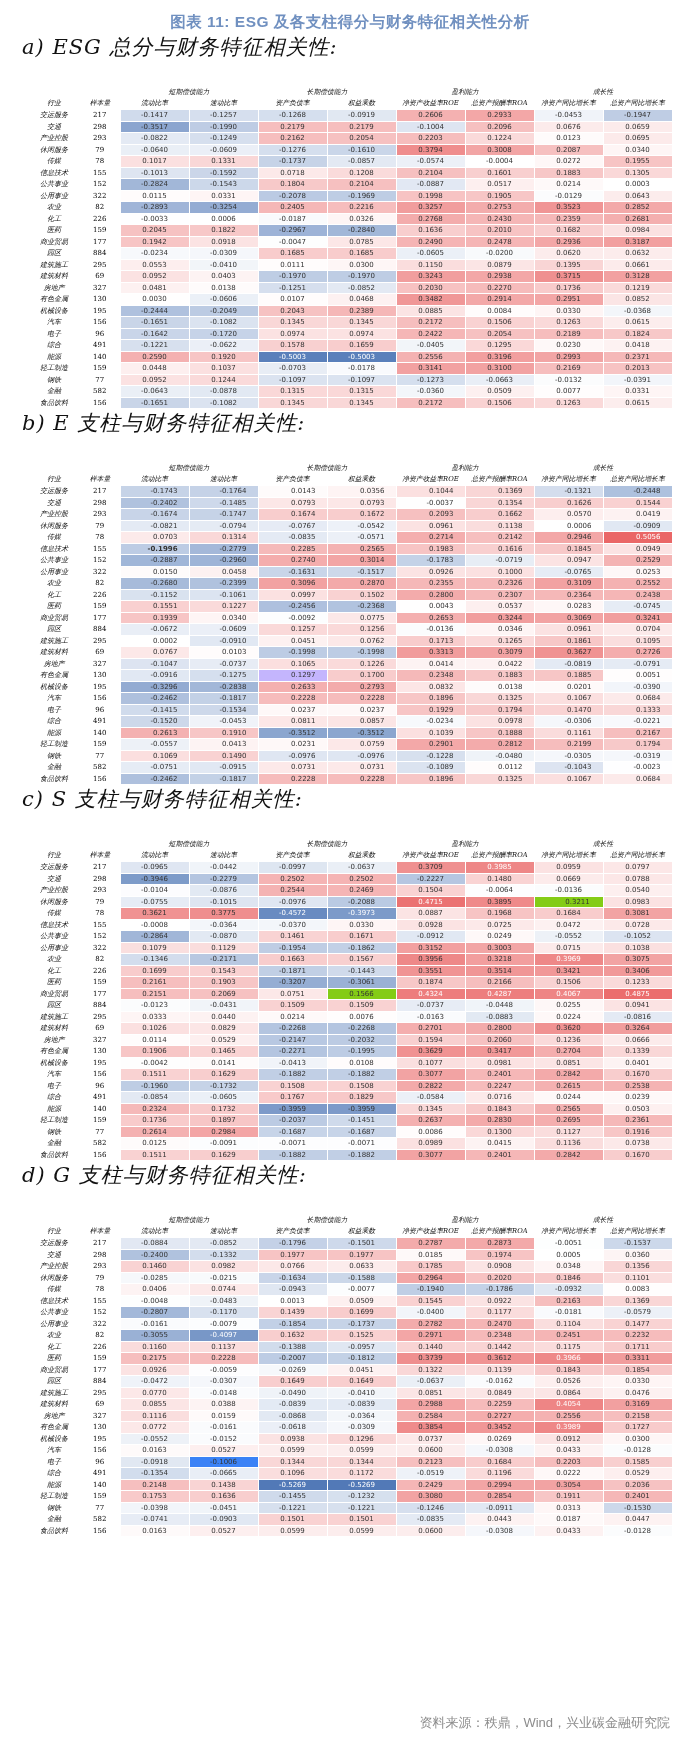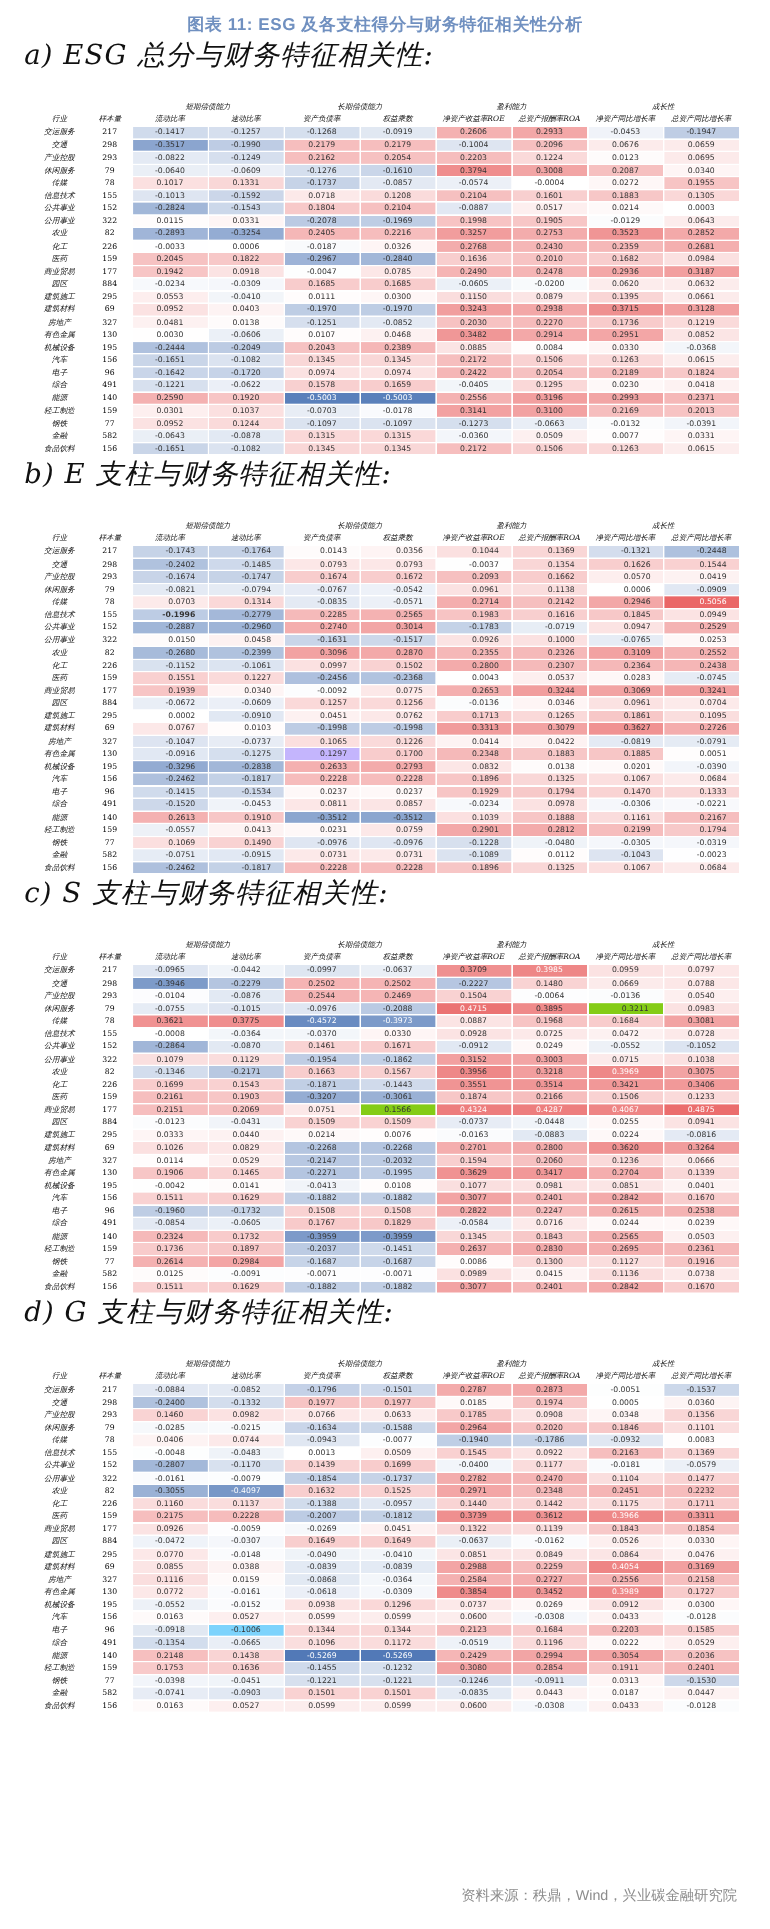--- a/index.html
+++ b/index.html
@@ -2,21 +2,21 @@
 <html><head>
 <meta charset="utf-8">
 <style>
   html,body{margin:0;padding:0;background:#fff;}
   body{width:700px;height:1754px;position:relative;overflow:hidden;
        font-family:"Liberation Sans",sans-serif;color:#222;}
   .title{margin:12px 0 0 0;text-align:center;font-size:15.5px;font-weight:bold;
          color:#7090c0;font-family:"Liberation Sans",sans-serif;letter-spacing:0.5px;}
   section.sec{margin:0;}
   .sec h2{font-family:"DejaVu Serif",serif;font-style:italic;font-weight:400;
-          font-size:25px;color:#111;margin:0 0 0 22px;letter-spacing:1px;}
+          font-size:21px;color:#111;margin:0 0 0 22px;letter-spacing:1px;}
   .sec-a{margin-top:34px;}
   .sec-b{margin-top:84px;}
   .sec-c{margin-top:60px;}
   .sec-d{margin-top:62px;}
   table.heat{border-collapse:collapse;margin:26px 0 0 28px;table-layout:fixed;width:644px;}
   table.heat th{font-family:"DejaVu Serif",serif;font-style:italic;font-weight:400;
           font-size:6.8px;line-height:11px;height:11px;padding:0;white-space:nowrap;
           overflow:hidden;text-align:center;color:#111;}
   table.heat td{padding:0;height:10.5px;line-height:10.5px;font-size:7px;
           white-space:nowrap;overflow:hidden;}
@@ -331,21 +331,21 @@
               <td class="val" style="background-color: rgb(90, 128, 187); color: rgb(255, 255, 255);">-0.5003</td>
               <td class="val" style="background-color: rgb(90, 128, 187); color: rgb(255, 255, 255);">-0.5003</td>
               <td class="val" style="background-color: rgb(244, 178, 178); color: rgb(51, 51, 51);">0.2556</td>
               <td class="val" style="background-color: rgb(242, 159, 159); color: rgb(51, 51, 51);">0.3196</td>
               <td class="val" style="background-color: rgb(242, 165, 165); color: rgb(51, 51, 51);">0.2993</td>
               <td class="val" style="background-color: rgb(245, 184, 184); color: rgb(51, 51, 51);">0.2371</td>
             </tr>
             <tr>
               <td class="ind">轻工制造</td>
               <td class="n">159</td>
-              <td class="val" style="background-color: rgb(253, 239, 239); color: rgb(51, 51, 51);">0.0301</td>
+              <td class="val" style="background-color: rgb(253, 239, 239); color: rgb(51, 51, 51);">0.0448</td>
               <td class="val" style="background-color: rgb(251, 224, 224); color: rgb(51, 51, 51);">0.1037</td>
               <td class="val" style="background-color: rgb(232, 237, 245); color: rgb(51, 51, 51);">-0.0703</td>
               <td class="val" style="background-color: rgb(249, 250, 253); color: rgb(51, 51, 51);">-0.0178</td>
               <td class="val" style="background-color: rgb(242, 161, 161); color: rgb(51, 51, 51);">0.3141</td>
               <td class="val" style="background-color: rgb(242, 162, 162); color: rgb(51, 51, 51);">0.3100</td>
               <td class="val" style="background-color: rgb(246, 190, 190); color: rgb(51, 51, 51);">0.2169</td>
               <td class="val" style="background-color: rgb(247, 195, 195); color: rgb(51, 51, 51);">0.2013</td>
             </tr>
             <tr>
               <td class="ind">钢铁</td>
@@ -1352,21 +1352,21 @@
               <td class="val" style="background-color: rgb(252, 237, 237); color: rgb(51, 51, 51);">0.0599</td>
               <td class="val" style="background-color: rgb(252, 237, 237); color: rgb(51, 51, 51);">0.0600</td>
               <td class="val" style="background-color: rgb(245, 247, 251); color: rgb(51, 51, 51);">-0.0308</td>
               <td class="val" style="background-color: rgb(253, 242, 242); color: rgb(51, 51, 51);">0.0433</td>
               <td class="val" style="background-color: rgb(251, 252, 253); color: rgb(51, 51, 51);">-0.0128</td>
             </tr>
             <tr>
               <td class="ind">电子</td>
               <td class="n">96</td>
               <td class="val" style="background-color: rgb(225, 232, 242); color: rgb(51, 51, 51);">-0.0918</td>
-              <td class="val" style="background-color: #7dd3fc; color: rgb(51, 51, 51);">-0.1006</td>
+              <td class="val" style="background-color: #3b82f6; color: rgb(51, 51, 51);">-0.1006</td>
               <td class="val" style="background-color: rgb(249, 215, 215); color: rgb(51, 51, 51);">0.1344</td>
               <td class="val" style="background-color: rgb(249, 215, 215); color: rgb(51, 51, 51);">0.1344</td>
               <td class="val" style="background-color: rgb(246, 191, 191); color: rgb(51, 51, 51);">0.2123</td>
               <td class="val" style="background-color: rgb(248, 204, 204); color: rgb(51, 51, 51);">0.1684</td>
               <td class="val" style="background-color: rgb(246, 189, 189); color: rgb(51, 51, 51);">0.2203</td>
               <td class="val" style="background-color: rgb(248, 207, 207); color: rgb(51, 51, 51);">0.1585</td>
             </tr>
             <tr>
               <td class="ind">综合</td>
               <td class="n">491</td>

